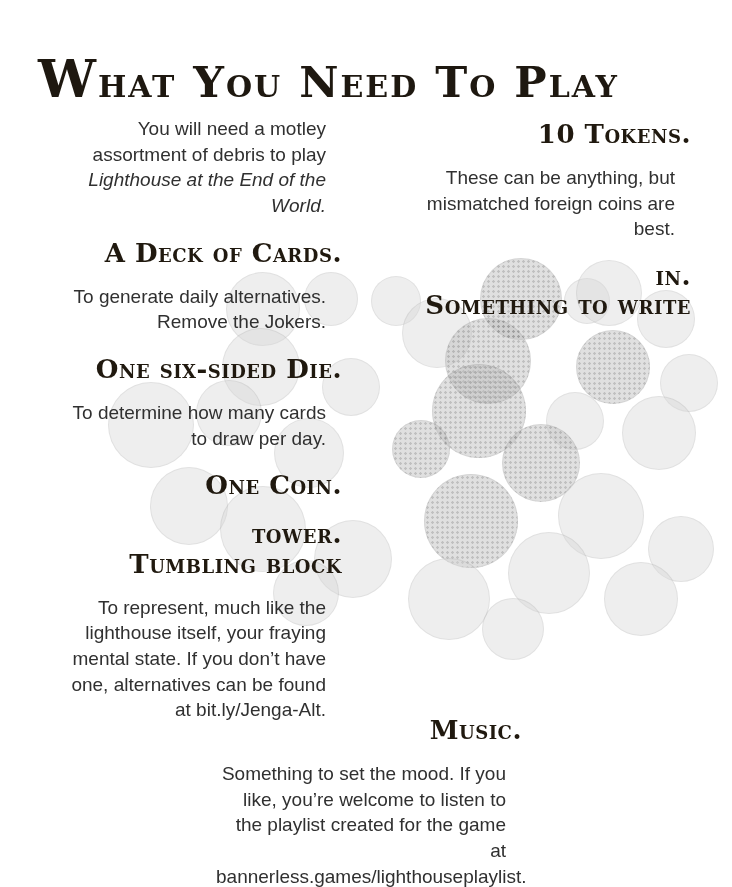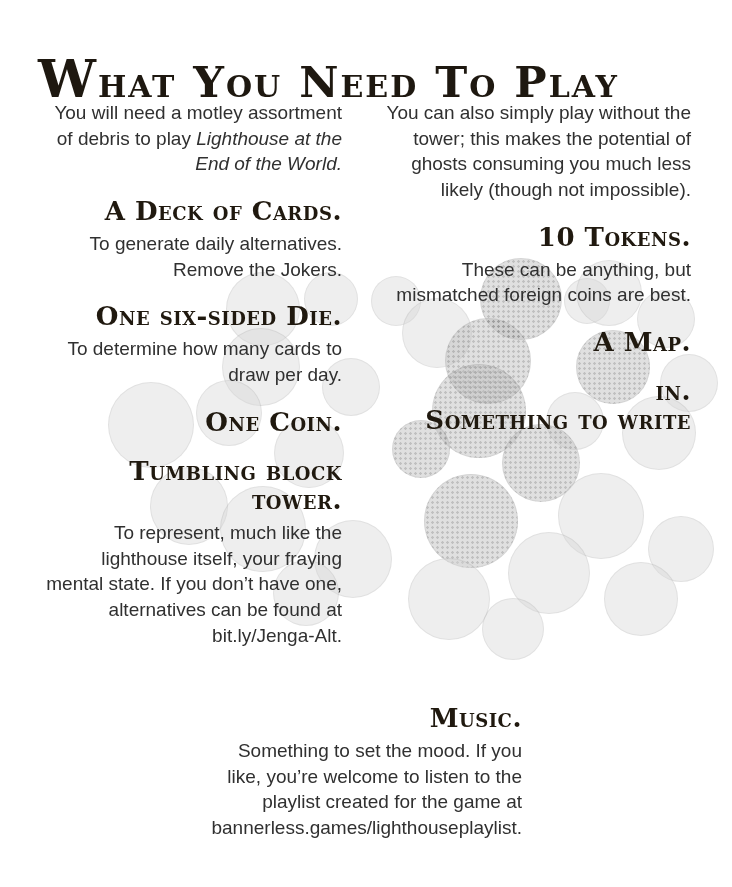--- a/index.html
+++ b/index.html
@@ -45,36 +45,36 @@
 
   .col { position: absolute; }
   .col-left  { left: 40px;  top: 100px; width: 302px; }
   .col-right { left: 377px; top: 100px; width: 314px; }
   .music-block { position: absolute; left: 200px; top: 704px; width: 322px; }
 
   .body-text {
     font-size: 19px;
     line-height: 1.35;
     color: #303030;
-    margin: 0;
+    margin: 16px;
   }
   .intro-italic { font-style: italic; }
 
   .section-heading {
     font-family: "DejaVu Serif", serif;
     font-variant: small-caps;
     font-weight: bold;
     font-size: 26px;
     line-height: 1.12;
     letter-spacing: 0.5px;
     color: #20190f;
     margin: 20px 0 5px 0;
   }
   .section-heading .hline { display: block; }
-  .music-block .section-heading { margin-top: 0; }
+  .music-block .section-heading { margin-top: 12px; }
 </style>
 </head>
 <body>
 
 <div class="page">
 
   <div class="coins-layer">
       <div class="coin" style="left: 226px; top: 272px; width: 72px; height: 72px;"></div>
       <div class="coin" style="left: 304px; top: 272px; width: 52px; height: 52px;"></div>
       <div class="coin" style="left: 371px; top: 276px; width: 48px; height: 48px;"></div>
@@ -118,33 +118,31 @@
 
       <h2 class="section-heading">A Deck of Cards.</h2>
       <p class="body-text">To generate daily alternatives. Remove the Jokers.</p>
 
       <h2 class="section-heading">One six-sided Die.</h2>
       <p class="body-text">To determine how many cards to draw per day.</p>
 
       <h2 class="section-heading">One Coin.</h2>
 
       <h2 class="section-heading">
+          <span class="hline">tower.</span>
           <span class="hline">Tumbling block</span>
-          <span class="hline">tower.</span>
         </h2>
       <p class="body-text">To represent, much like the lighthouse itself, your fraying mental state. If you don’t have one, alternatives can be found at bit.ly/Jenga-Alt.</p>
     </div>
 
     <div class="col col-right">
-      <p class="body-text">You can also simply play without the tower; this makes the potential of ghosts consuming you much less likely (though not impossible).</p>
 
       <h2 class="section-heading">10 Tokens.</h2>
       <p class="body-text">These can be anything, but mismatched foreign coins are best.</p>
 
-      <h2 class="section-heading">A Map.</h2>
 
       <h2 class="section-heading">
           <span class="hline">in.</span>
           <span class="hline">Something to write</span>
         </h2>
     </div>
 
     <div class="music-block">
       <h2 class="section-heading">Music.</h2>
       <p class="body-text">Something to set the mood. If you like, you’re welcome to listen to the playlist created for the game at bannerless.games/lighthouseplaylist.</p>

